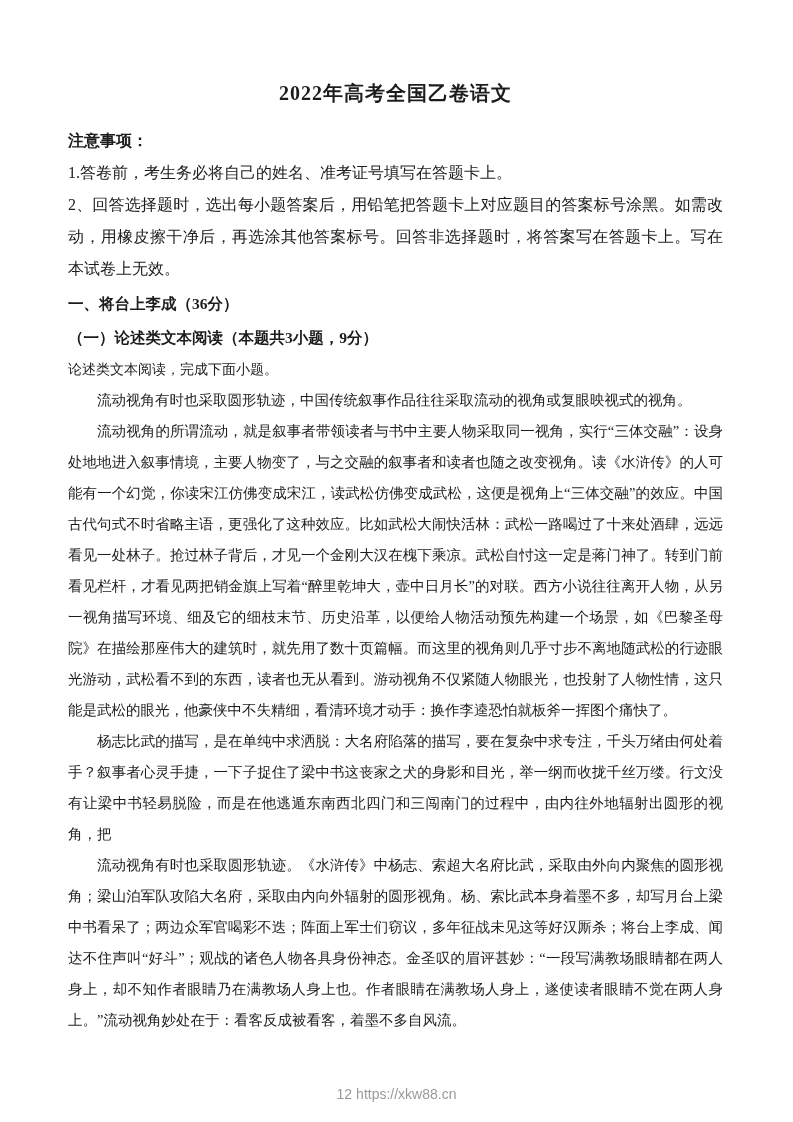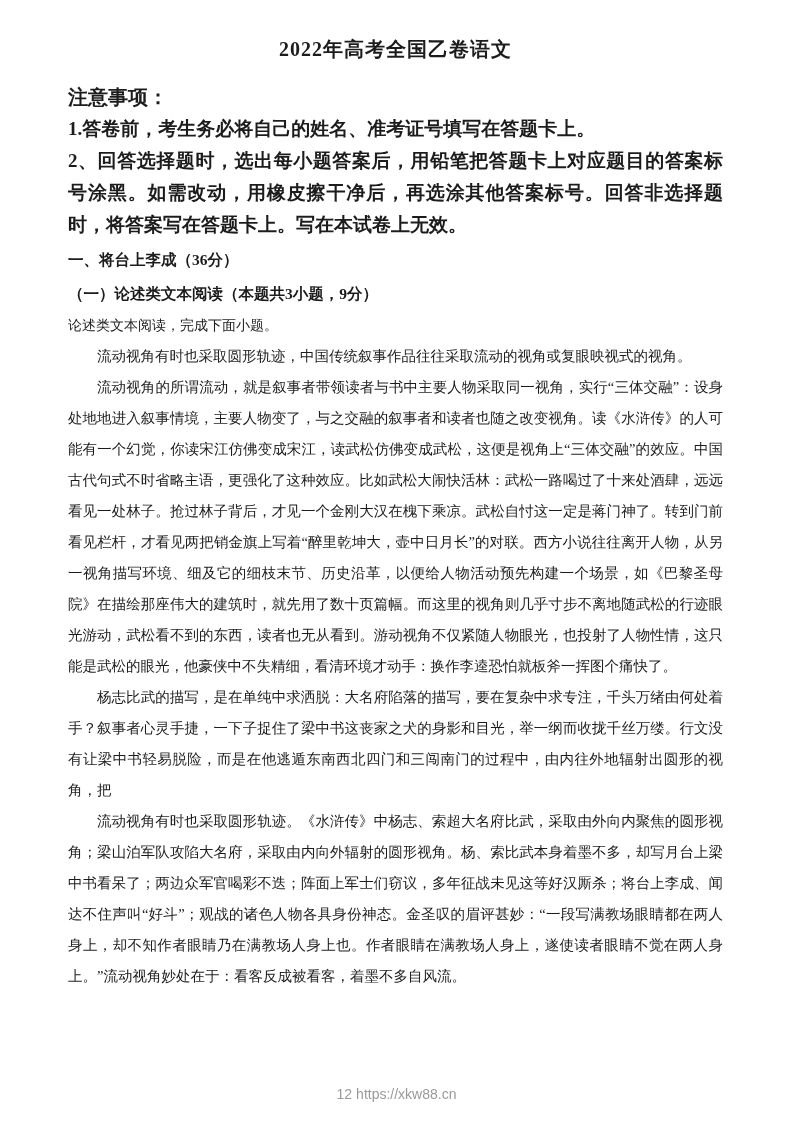--- a/index.html
+++ b/index.html
@@ -7,41 +7,41 @@
     padding: 0;
     background: #ffffff;
   }
   .page {
     position: relative;
     width: 793px;
     height: 1122px;
     margin: 0 auto;
     background: #ffffff;
     box-sizing: border-box;
-    padding: 36px 70px 0 68px;
+    padding: 80px 70px 0 68px;
     font-family: "Liberation Serif", "DejaVu Serif", serif;
     color: #1c1c1c;
     overflow: hidden;
   }
   .doc-title {
     margin: 0 0 18px 0;
     text-align: center;
     font-size: 20px;
     font-weight: 700;
     letter-spacing: 1px;
   }
   p { margin: 0; }
   .notice-heading {
-    font-size: 20px;
+    font-size: 16px;
     font-weight: 700;
     line-height: 32px;
   }
   .notice-line {
-    font-size: 19px;
-    font-weight: 700;
+    font-size: 16px;
+    font-weight: 400;
     line-height: 32px;
     text-align: justify;
   }
   .section-line {
     font-size: 15.5px;
     font-weight: 700;
     line-height: 34px;
   }
   .instruction-line {
     font-size: 14px;

